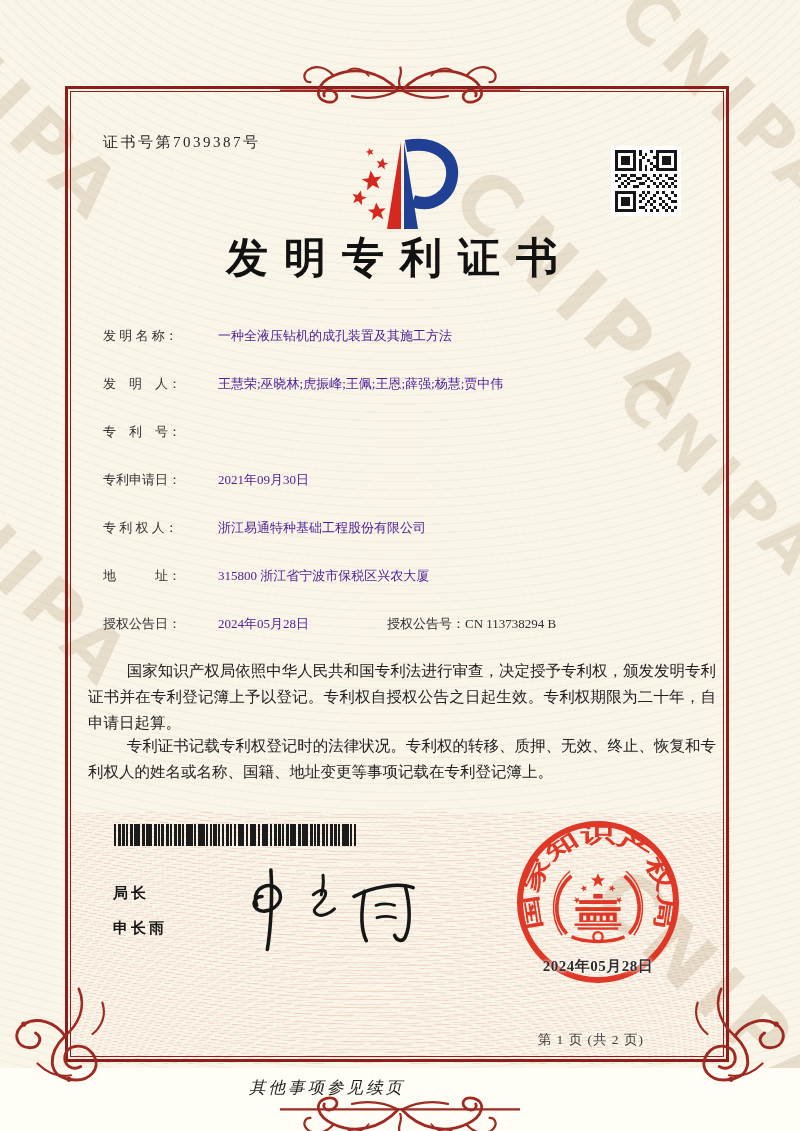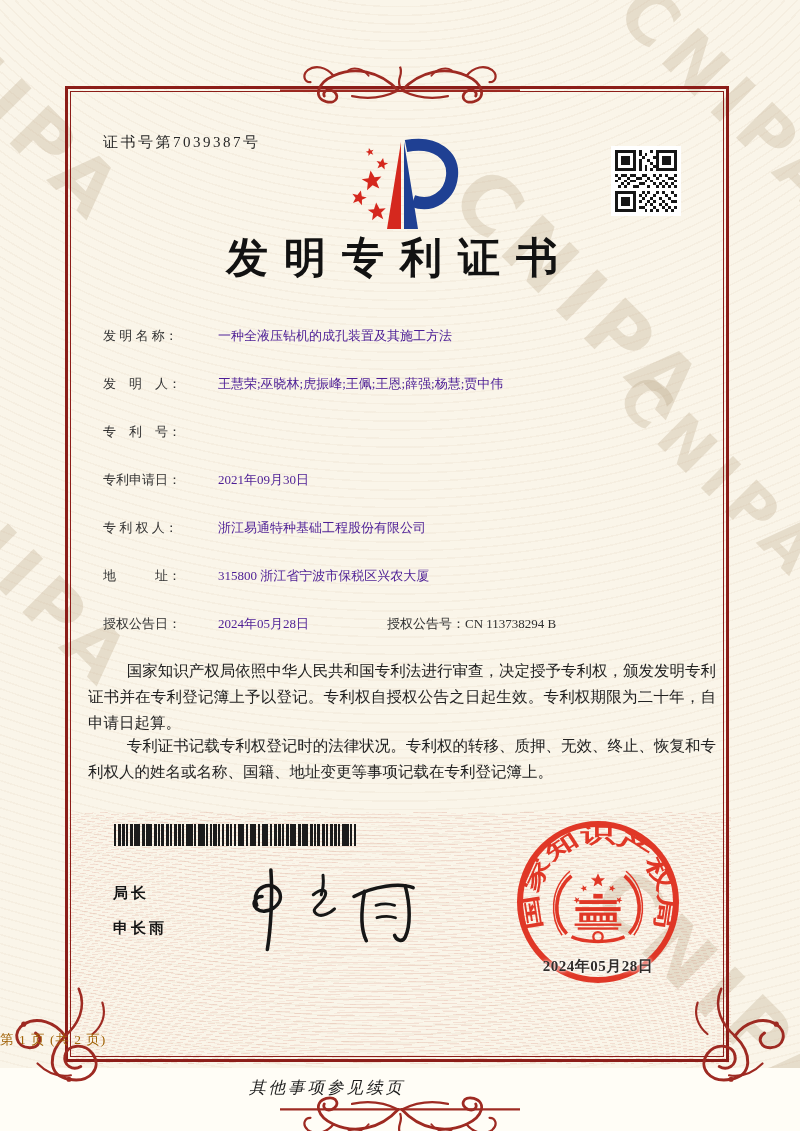--- a/index.html
+++ b/index.html
@@ -75,22 +75,22 @@
   .chief-title{ top:884px; } .chief-name{ top:919px; }
   .signature{ position:absolute; left:232px; top:858px; }
 
   .seal{ position:absolute; left:512px; top:816px; width:172px; height:172px; mix-blend-mode:multiply; opacity:.95;}
   .seal-date{
     position:absolute; left:0; bottom:12px; width:100%; text-align:center;
     font-size:15px; font-weight:600; color:#262220; letter-spacing:.5px;
     text-shadow:0 0 4px #fff,0 0 2px #fff; font-family:"Liberation Serif",serif;
   }
   .page-info{
-    position:absolute; left:0; top:1031px; width:644px; text-align:left;
-    font-size:13.5px; color:#a16207; letter-spacing:1px;
+    position:absolute; left:0; top:1031px; width:644px; text-align:right;
+    font-size:13.5px; color:#404040; letter-spacing:1px;
   }
   .note{
     position:absolute; left:0; top:1077px; width:654px; text-align:center; z-index:2;
     font-size:16.5px; color:#1e1e1e; letter-spacing:3px; font-style:italic;
   }
 </style>
 </head>
 <body>
 
 <div class="page">

